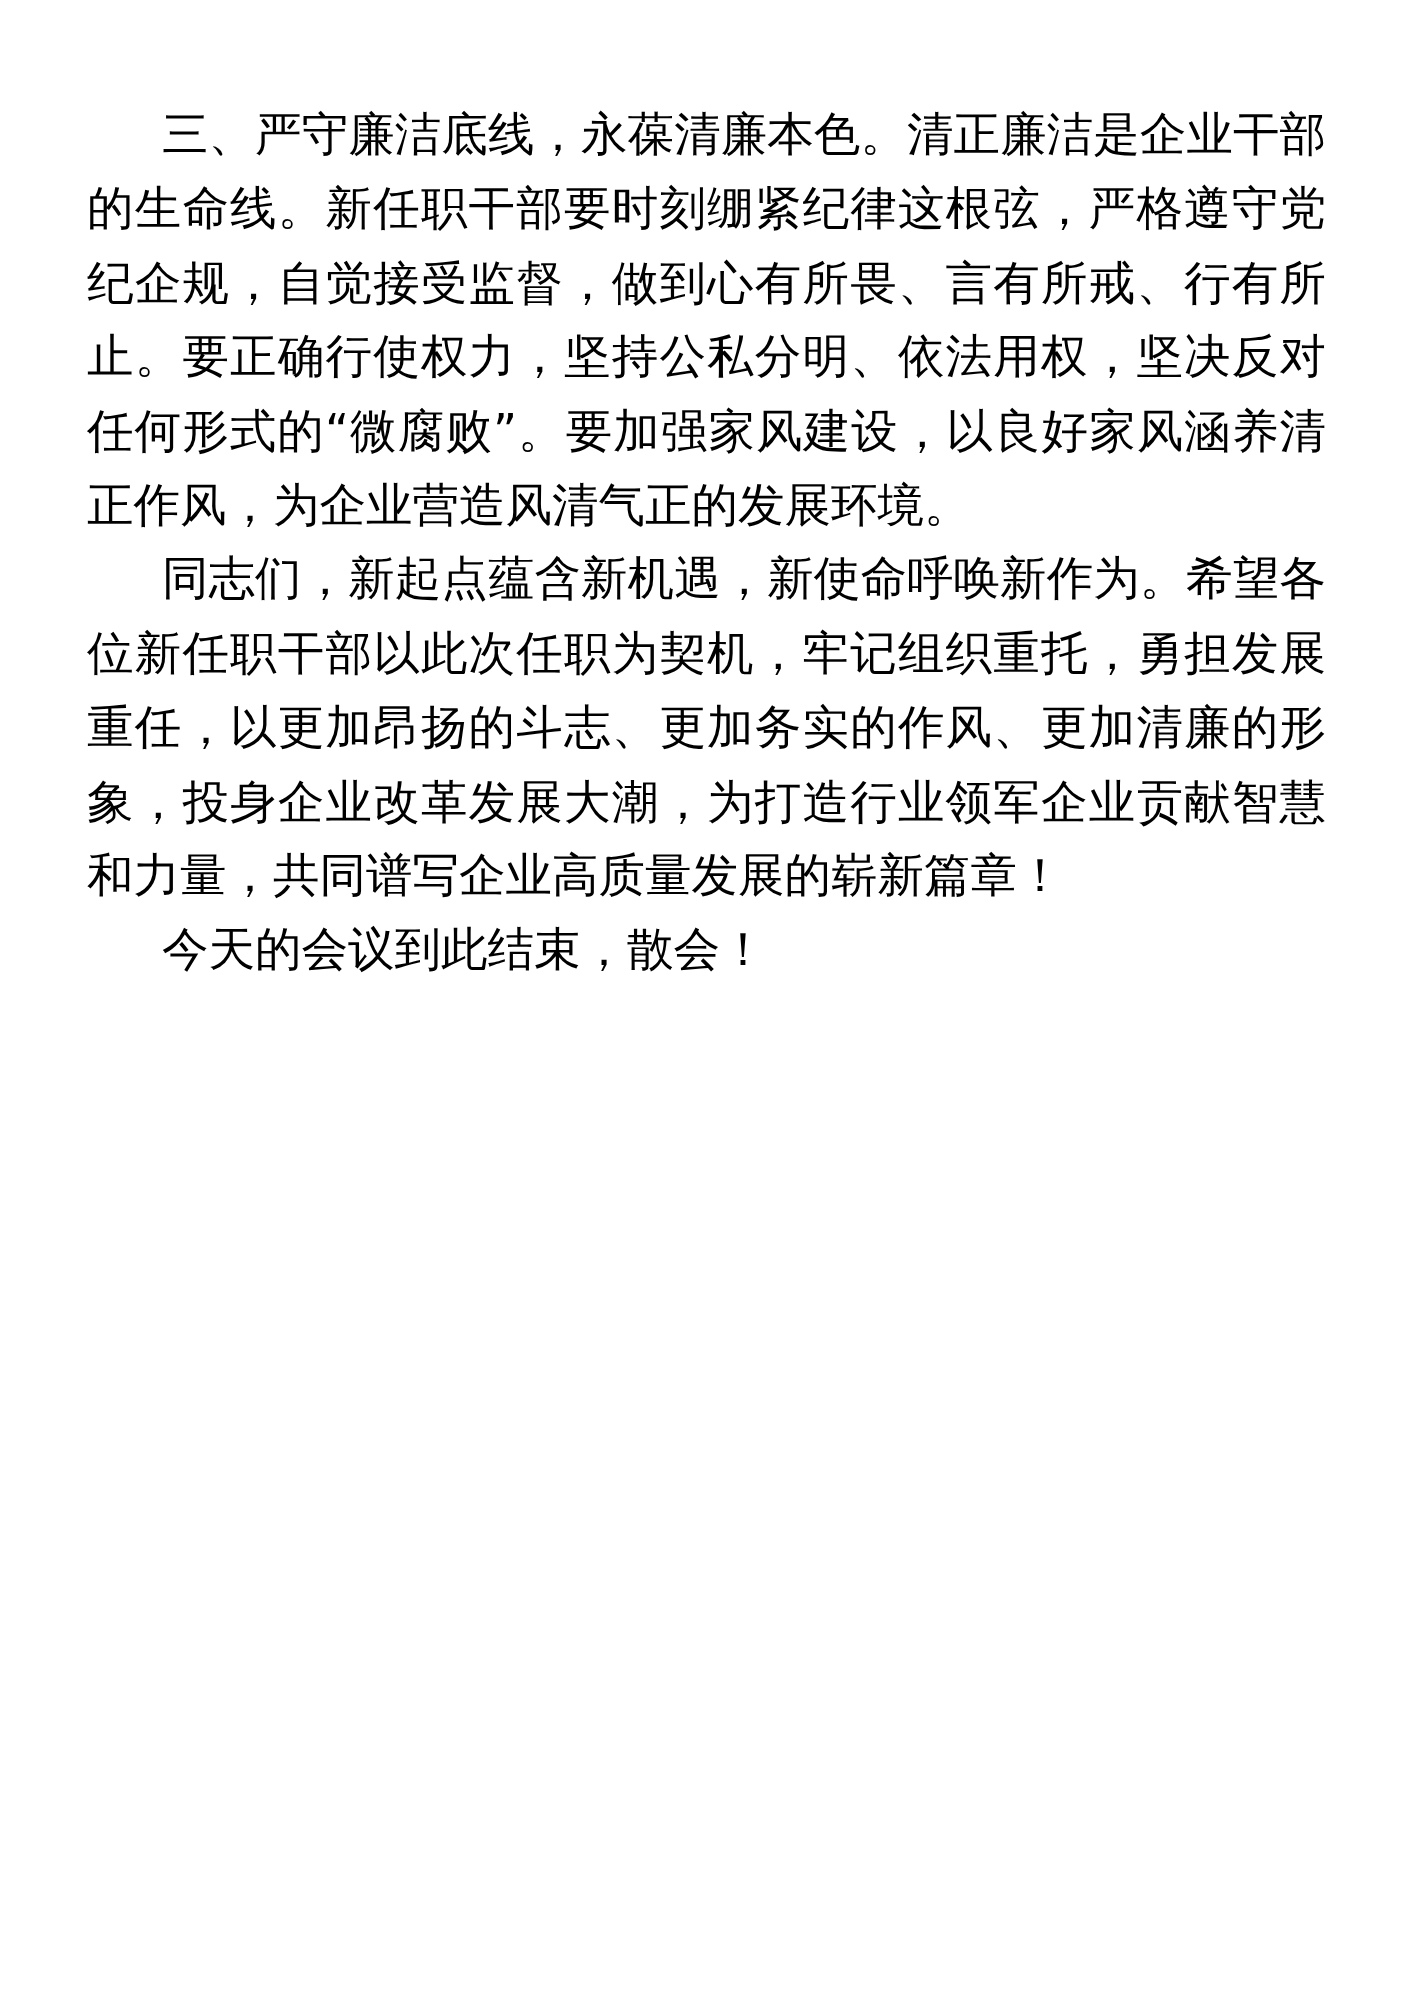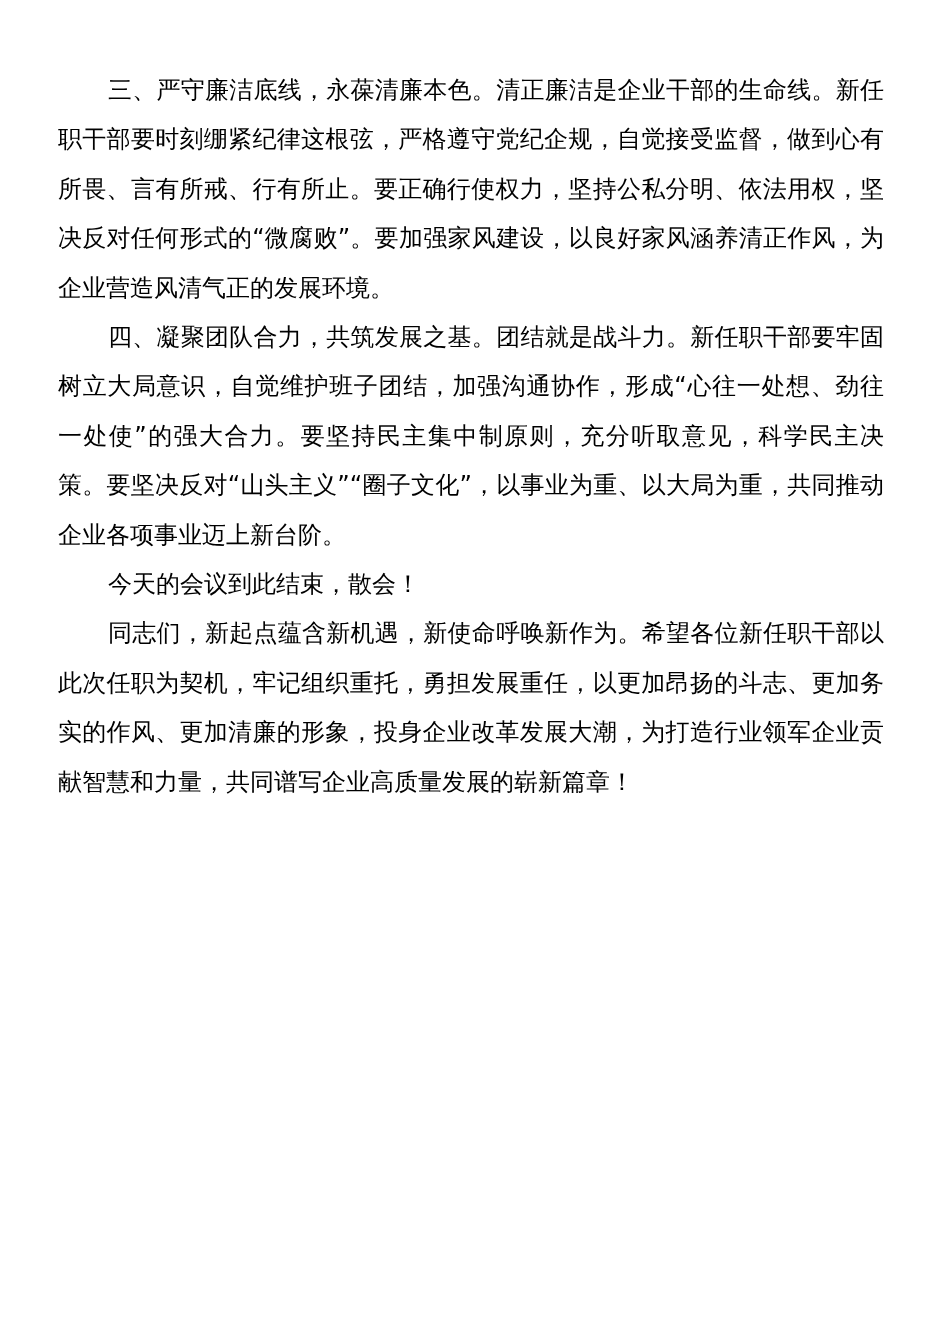--- a/index.html
+++ b/index.html
@@ -16,29 +16,28 @@
     color: #000000;
   }
   .page {
     position: absolute;
     left: 58px;
     top: 66px;
     width: 826px;
   }
   .para {
     margin: 0;
-    font-size: 24px;
+    font-size: 31px;
     line-height: 49.4px;
     text-indent: 50px;
     text-align: justify;
     letter-spacing: 0px;
     word-break: break-all;
   }
 </style>
 </head>
 <body>
 
 <div class="page">
   <p class="para"><span>三、严守廉洁底线，永葆清廉本色。</span><span>清正廉洁是企业干部的生命线。新任职干部要时刻绷紧纪律这根弦，严格遵守党纪企规，自觉接受监督，做到心有所畏、言有所戒、行有所止。要正确行使权力，坚持公私分明、依法用权，坚决反对任何形式的“微腐败”。要加强家风建设，以良好家风涵养清正作风，为企业营造风清气正的发展环境。</span></p>
-  <p class="para"><span>四、凝聚团队合力，共筑发展之基。</span><span>团结就是战斗力。新任职干部要牢固树立大局意识，自觉维护班子团结，加强沟通协作，形成“心往一处想、劲往一处使”的强大合力。要坚持民主集中制原则，充分听取意见，科学民主决策。要坚决反对“山头主义”“圈子文化”，以事业为重、以大局为重，共同推动企业各项事业迈上新台阶。</span></p>
+  <p class="para"><span>同志们，新起点蕴含新机遇，新使命呼唤新作为。希望各位新任职干部以此次任职为契机，牢记组织重托，勇担发展重任，以更加昂扬的斗志、更加务实的作风、更加清廉的形象，投身企业改革发展大潮，为打造行业领军企业贡献智慧和力量，共同谱写企业高质量发展的崭新篇章！</span></p>
   <p class="para"><span>今天的会议到此结束，散会！</span></p>
-  <p class="para"><span>同志们，新起点蕴含新机遇，新使命呼唤新作为。希望各位新任职干部以此次任职为契机，牢记组织重托，勇担发展重任，以更加昂扬的斗志、更加务实的作风、更加清廉的形象，投身企业改革发展大潮，为打造行业领军企业贡献智慧和力量，共同谱写企业高质量发展的崭新篇章！</span></p>
 </div>
 
 </body></html>

